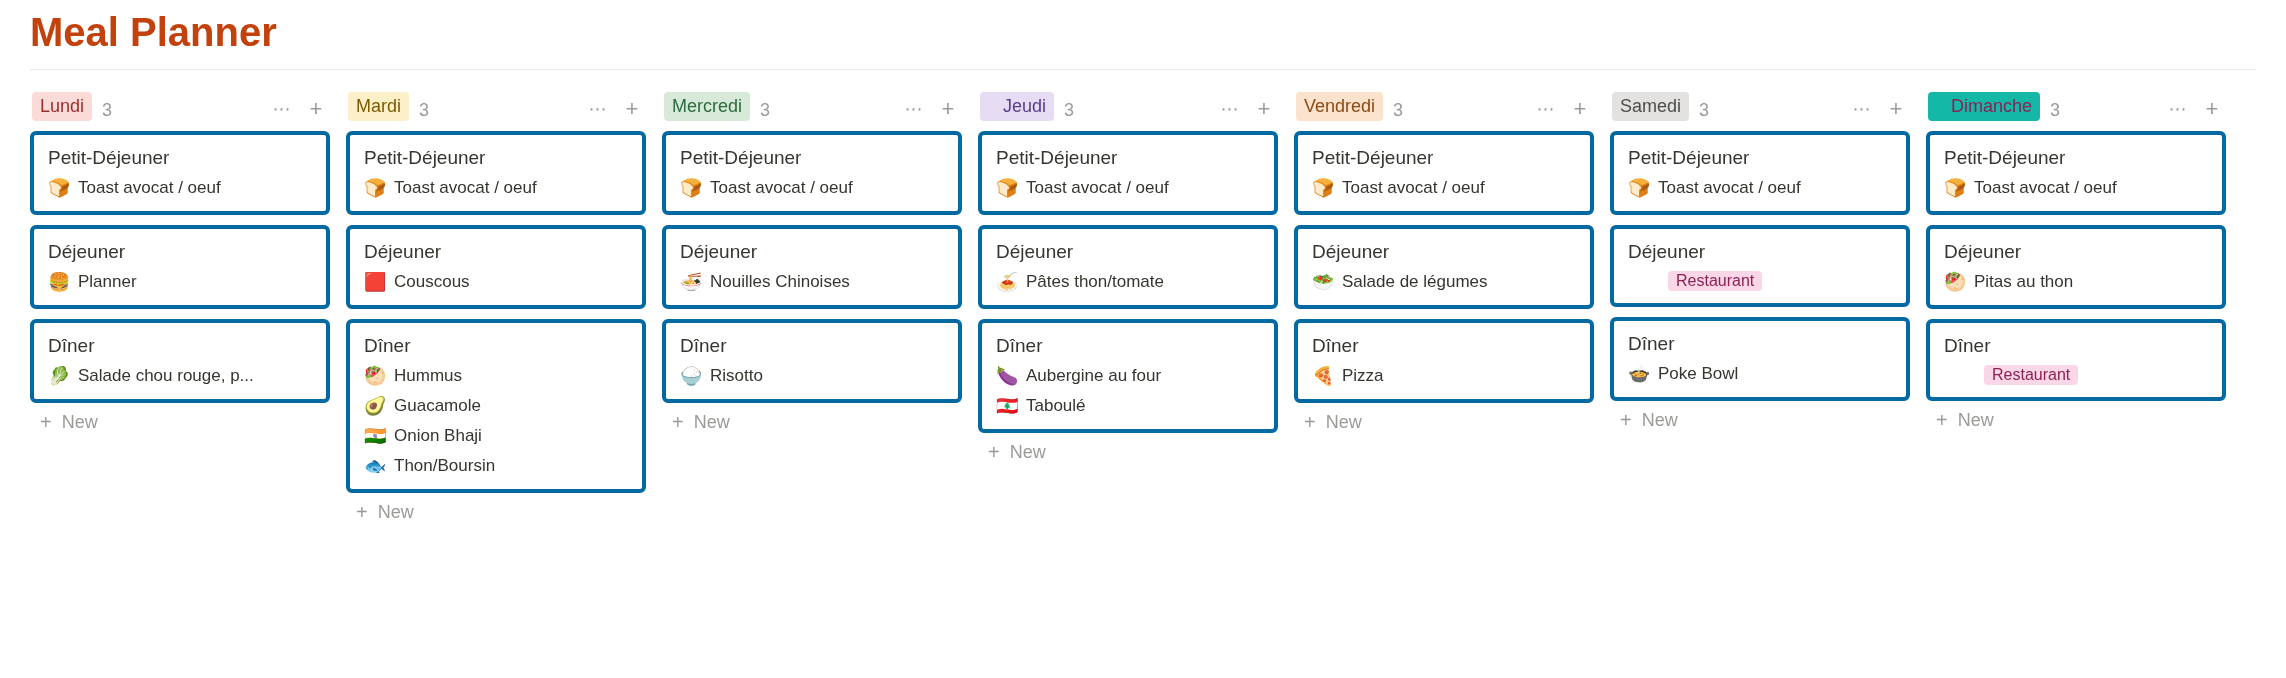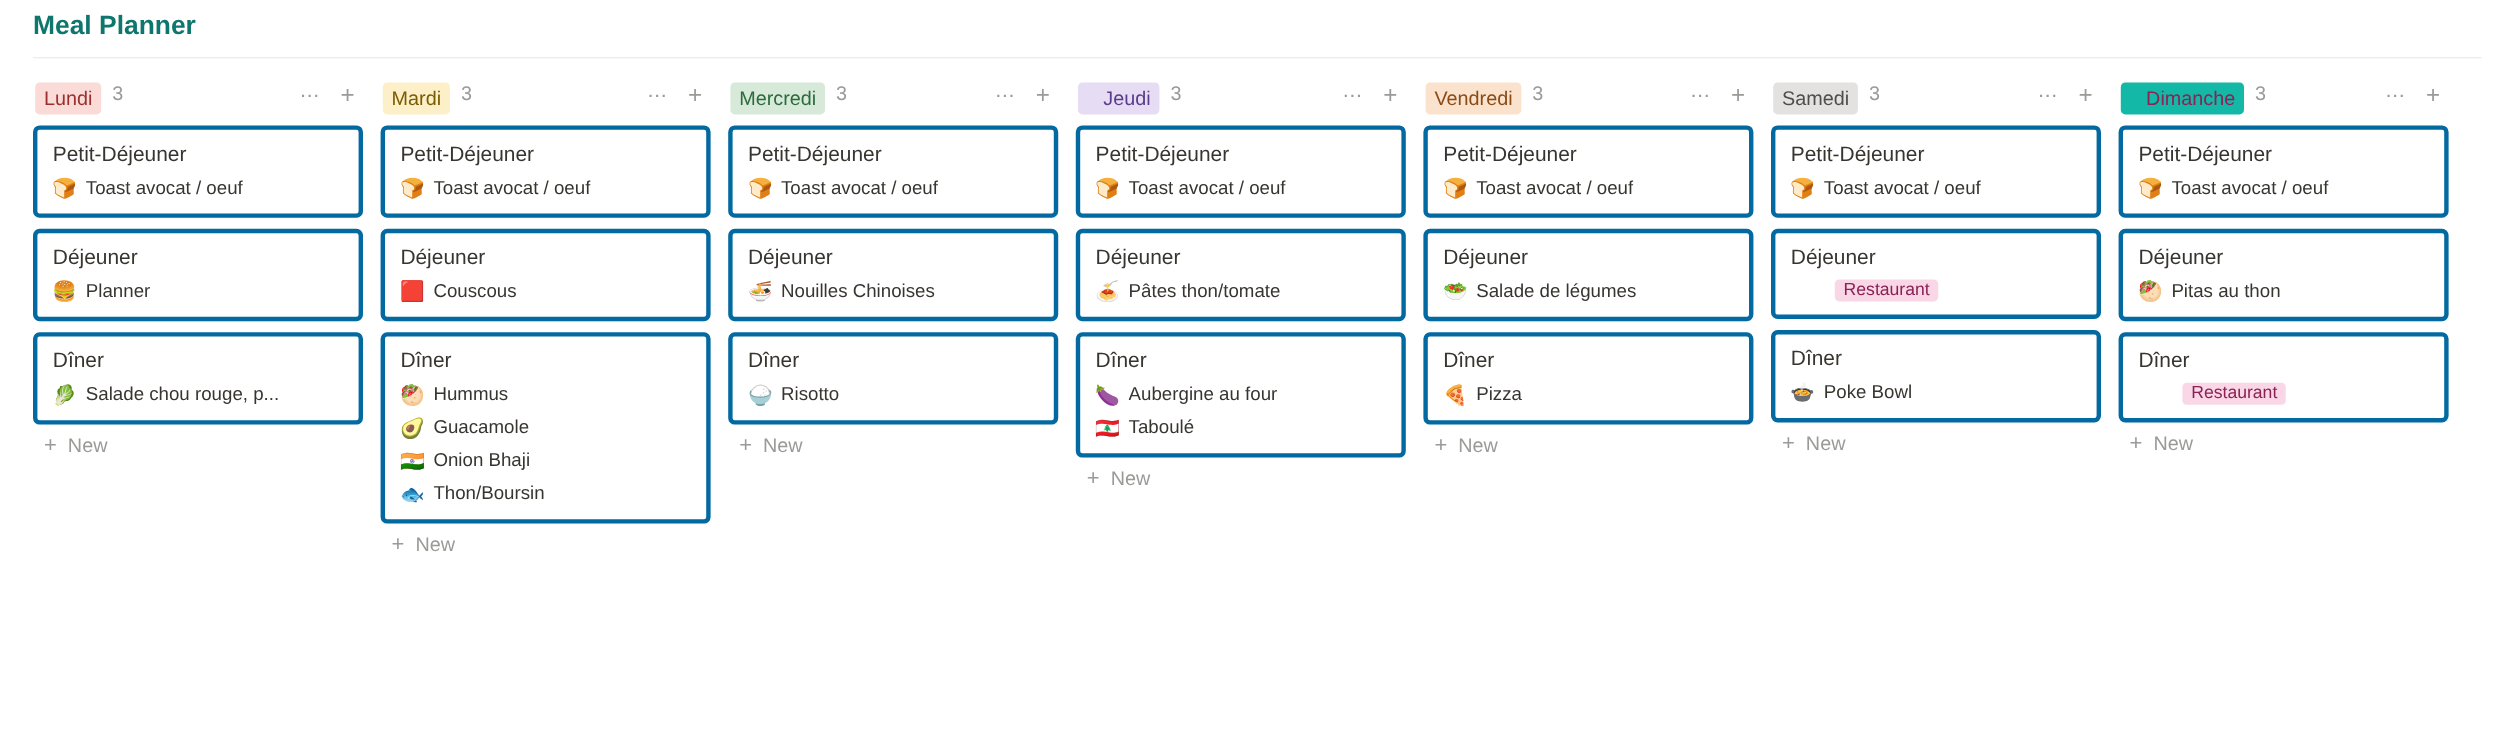--- a/index.html
+++ b/index.html
@@ -6,42 +6,42 @@
   html, body {
     margin: 0; padding: 0;
     font-family: -apple-system, BlinkMacSystemFont, "Segoe UI", Helvetica, Arial, sans-serif;
     background: #ffffff;
     color: #37352f;
   }
   .page {
     padding: 10px 30px 40px 30px;
   }
   .page-title {
-    font-size: 24px;
+    font-size: 40px;
     font-weight: 600;
     margin: 0 0 14px 0;
-    color: #0f766e;
+    color: #c2410c;
   }
   .divider {
     border: none;
     border-top: 1px solid #e9e9e7;
     margin: 0 0 20px 0;
   }
   .board {
     display: flex;
     gap: 16px;
     align-items: flex-start;
   }
   .column {
     width: 300px;
     flex: 0 0 300px;
   }
   .col-header {
     display: flex;
-    align-items: flex-start;
+    align-items: flex-end;
     gap: 10px;
     padding: 2px 2px 10px 2px;
   }
   .col-badge {
     padding: 2px 8px;
     border-radius: 4px;
     font-size: 18px;
     font-weight: 500;
     line-height: 1.4;
   }

